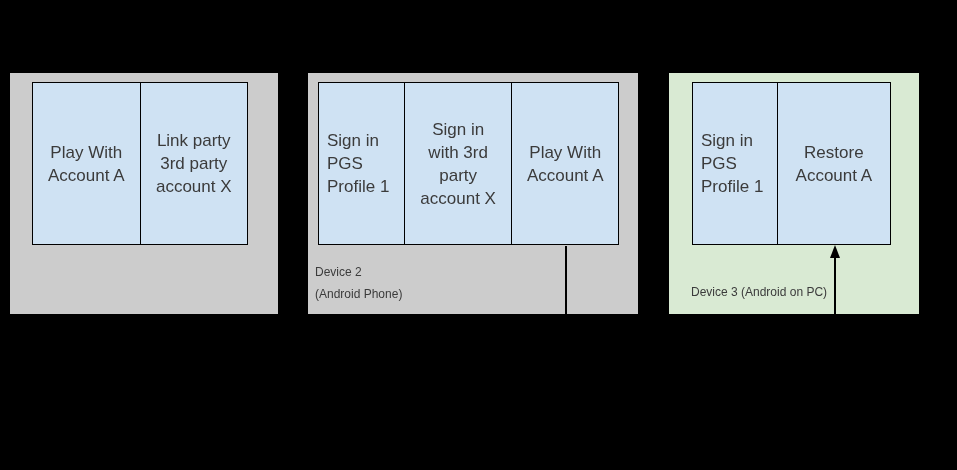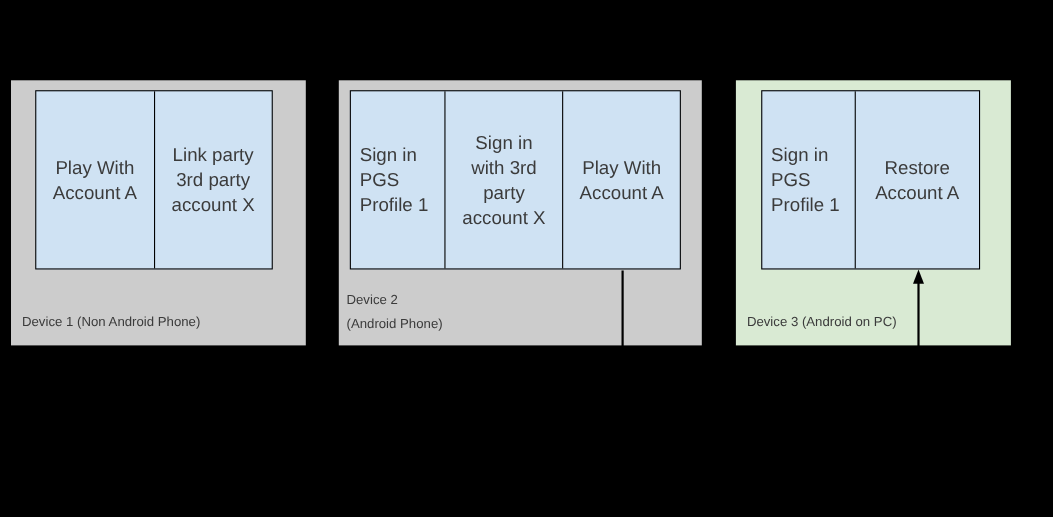--- a/index.html
+++ b/index.html
@@ -61,21 +61,21 @@
   }
 
   .device-label {
     position: absolute;
     white-space: pre-line;
     font-size: 12px;
     line-height: 22px;
   }
   .device-1 .device-label { left: 10px; bottom: 11px; }
   .device-2 .device-label { left: 7px;  bottom: 9px; }
-  .device-3 .device-label { left: 10px;  bottom: 11px; }
+  .device-3 .device-label { left: 22px;  bottom: 11px; }
 
   .connector-svg {
     position: absolute;
     left: 0;
     top: 0;
     width: 957px;
     height: 470px;
     pointer-events: none;
   }
 </style>
@@ -89,21 +89,20 @@
       <div class="cell" style="flex:108">
         <div class="cell-text">Play With
 Account A</div>
       </div>
       <div class="cell" style="flex:108">
         <div class="cell-text">Link party
 3rd party
 account X</div>
       </div>
     </div>
-    <div class="device-label">Device 1 (Non Android Phone)</div>
   </div>
 
   <div class="device device-2" style="background: rgb(204, 204, 204);">
     <div class="screen" style="background: rgb(207, 226, 243);">
       <div class="cell align-left" style="flex:86">
         <div class="cell-text">Sign in
 PGS
 Profile 1</div>
       </div>
       <div class="cell" style="flex:108">

